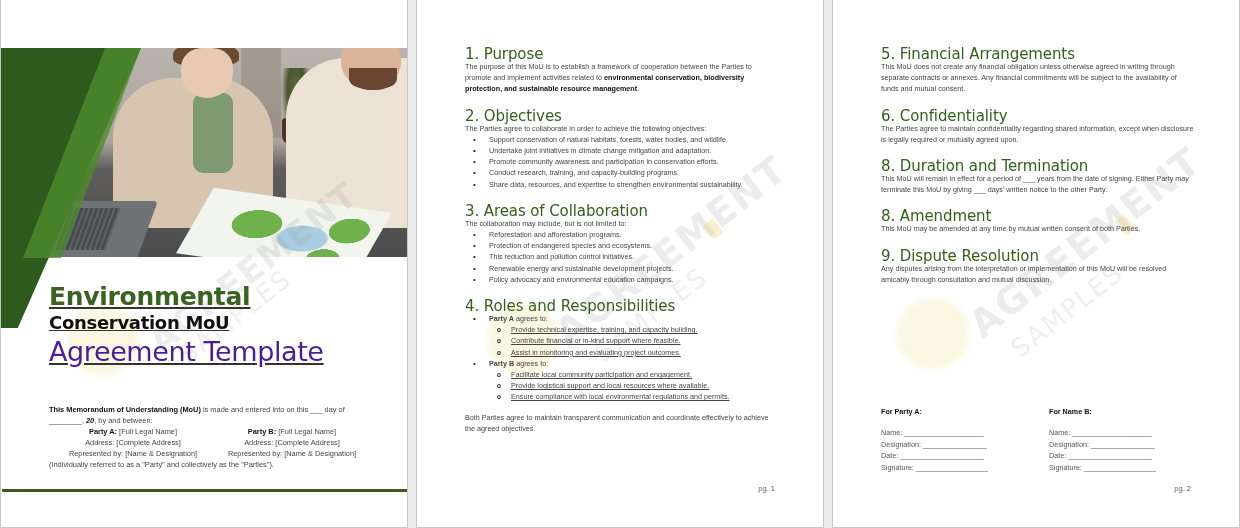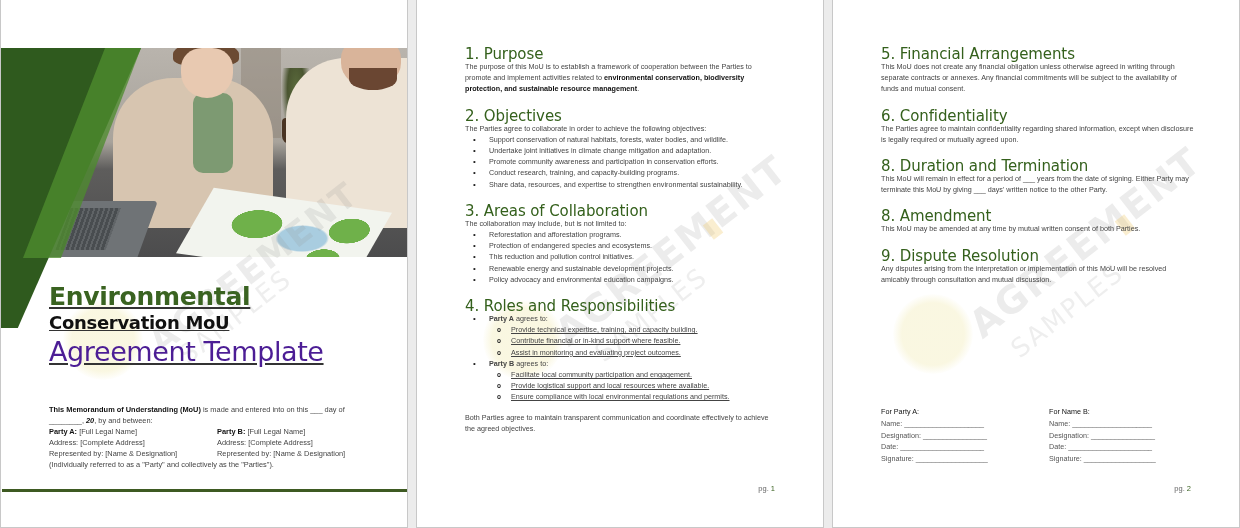--- a/index.html
+++ b/index.html
@@ -38,21 +38,21 @@
   .green-band-dark { position: absolute; left: 0; top: 48px; width: 140px; height: 280px; background: #2f5a1e; clip-path: polygon(0 0, 100% 0, 12% 100%, 0 100%); }
   .green-band-light { position: absolute; left: 0; top: 48px; width: 140px; height: 210px; background: rgba(78,140,46,.78); clip-path: polygon(104px 0, 140px 0, 60px 210px, 22px 210px); }
 
   .cover-title { position: absolute; left: 48px; top: 282px; text-decoration: underline; }
   .t1 { font-family: "DejaVu Sans", sans-serif; font-weight: bold; font-size: 25px; color: #3a6321; letter-spacing: -0.3px; line-height: 30px; }
   .t2 { font-family: "DejaVu Sans", sans-serif; font-weight: bold; font-size: 18px; color: #111; letter-spacing: -0.3px; line-height: 22px; }
   .t3 { font-family: "DejaVu Sans", sans-serif; font-size: 27px; color: #4c1d95; letter-spacing: -0.4px; line-height: 34px; margin-top: 1px; }
 
   .intro { position: absolute; left: 48px; top: 404px; width: 320px; font-size: 7.4px; line-height: 11px; color: #444; }
   .intro b { color: #111; }
-  .party-grid { display: grid; grid-template-columns: 168px 150px; }
+  .party-grid { display: grid; grid-template-columns: 168px 150px; text-align: center; }
   .cover-rule { position: absolute; left: 1px; top: 489px; width: 406px; height: 3px; background: #3e5a22; }
 
   
   .wm { position: absolute; pointer-events: none; }
   .wm-circle { position: absolute; width: 80px; height: 80px; border-radius: 50%; background: radial-gradient(circle, rgba(240,232,170,.35) 0 55%, rgba(240,232,170,0) 72%); }
   .wm-text1 { position: absolute; font-family: "DejaVu Sans", sans-serif; font-weight: bold; font-size: 34px; color: rgba(150,150,150,.18); transform: rotate(-38deg); transform-origin: left top; letter-spacing: 2px; white-space: nowrap; }
   .wm-text2 { position: absolute; font-family: "DejaVu Sans", sans-serif; font-size: 26px; color: rgba(150,150,150,.16); transform: rotate(-38deg); transform-origin: left top; letter-spacing: 2px; white-space: nowrap; }
   .wm-badge { position: absolute; width: 12px; height: 18px; background: rgba(240,205,120,.35); transform: rotate(-38deg); }
 
   
@@ -63,21 +63,21 @@
   ul.bul { list-style: none; margin-left: 22px; }
   ul.bul > li { position: relative; padding-left: 2px; }
   ul.bul > li::before { content: "\2022"; position: absolute; left: -14px; color: #222; font-size: 8px; }
   ul.sub { list-style: none; margin-left: 22px; text-decoration: underline; }
   ul.sub > li { position: relative; }
   ul.sub > li::before { content: "o"; position: absolute; left: -14px; font-weight: bold; color: #222; font-size: 6.5px; }
   .pg { position: absolute; right: 48px; top: 484px; font-size: 7.5px; color: #666; }
   .pg span.num { color: #3a6321; }
 
   .sign-grid { position: absolute; left: 48px; top: 406px; width: 310px; display: grid; grid-template-columns: 168px 140px; font-size: 7.2px; line-height: 11.4px; color: #555; }
-  .sign-grid .hd { font-weight: normal; color: #111; margin-bottom: 1px; }
+  .sign-grid .hd { font-weight: bold; color: #111; margin-bottom: 10px; }
 </style>
 </head>
 <body>
 
 <div class="page" id="page1">
   <div class="hero">
     <div class="photo"></div>
     <div class="wall-shelf"></div>
     <div class="plant"></div>
     <div class="pot"></div>

